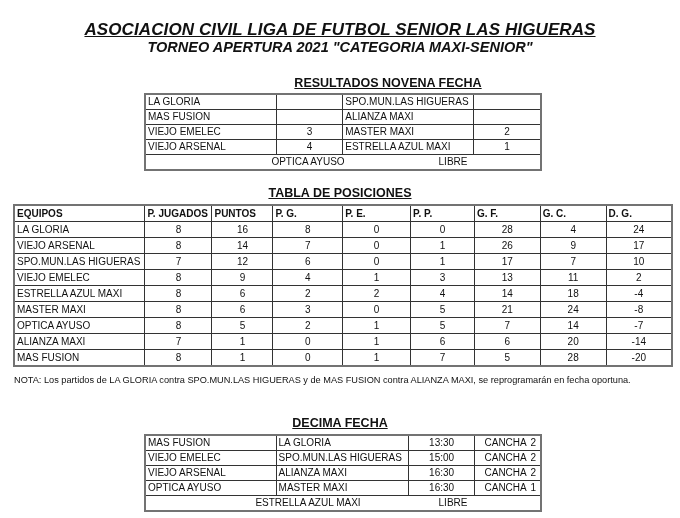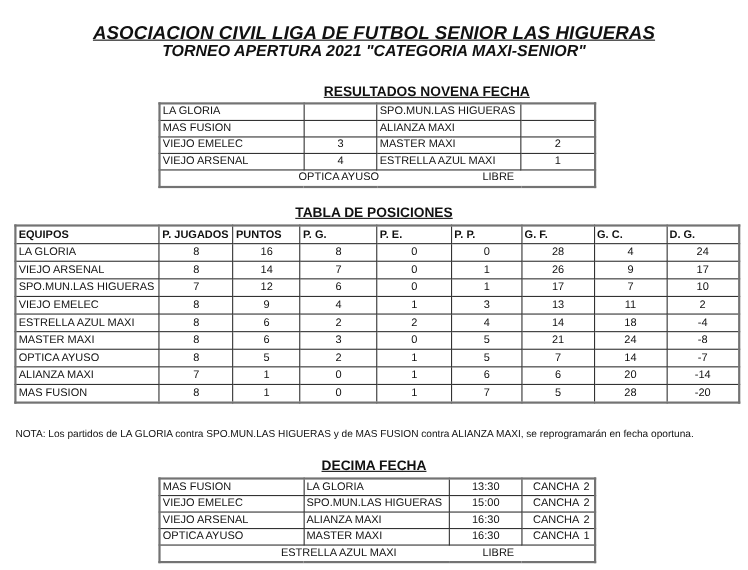--- a/index.html
+++ b/index.html
@@ -28,21 +28,21 @@
     td.merged { text-align: center; margin-top: 36px; }
     .merged span { display: inline-block; }
     #t-results { left: 144px; top: 93px; width: 398px; }
     #t-standings { left: 13px; top: 204px; width: 660px; }
     #t-next { left: 144px; top: 434px; width: 398px; }
     #t-standings td, #t-standings th { height: 15px; line-height: 15px; }
     #t-next td { height: 14px; line-height: 14px; }
     .cancha { text-align: center; padding-left: 6px; }
     .cancha .num { float: right; padding-right: 2px; }
     .note {
-      position: absolute; left: 14px; top: 388px; width: 665px; font-size: 9.2px; line-height: 12.5px; margin: 0;
+      position: absolute; left: 14px; top: 374px; width: 665px; font-size: 9.2px; line-height: 12.5px; margin: 0;
     }
   </style>
 </head>
 <body>
 
 <h1 class="title title-main">ASOCIACION CIVIL LIGA DE FUTBOL SENIOR LAS HIGUERAS</h1>
 <h2 class="title title-sub">TORNEO APERTURA 2021 "CATEGORIA MAXI-SENIOR"</h2>
 
 <h3 class="section-title" style="top:76px;margin-left:48px;">RESULTADOS NOVENA FECHA</h3>
 <table id="t-results">

